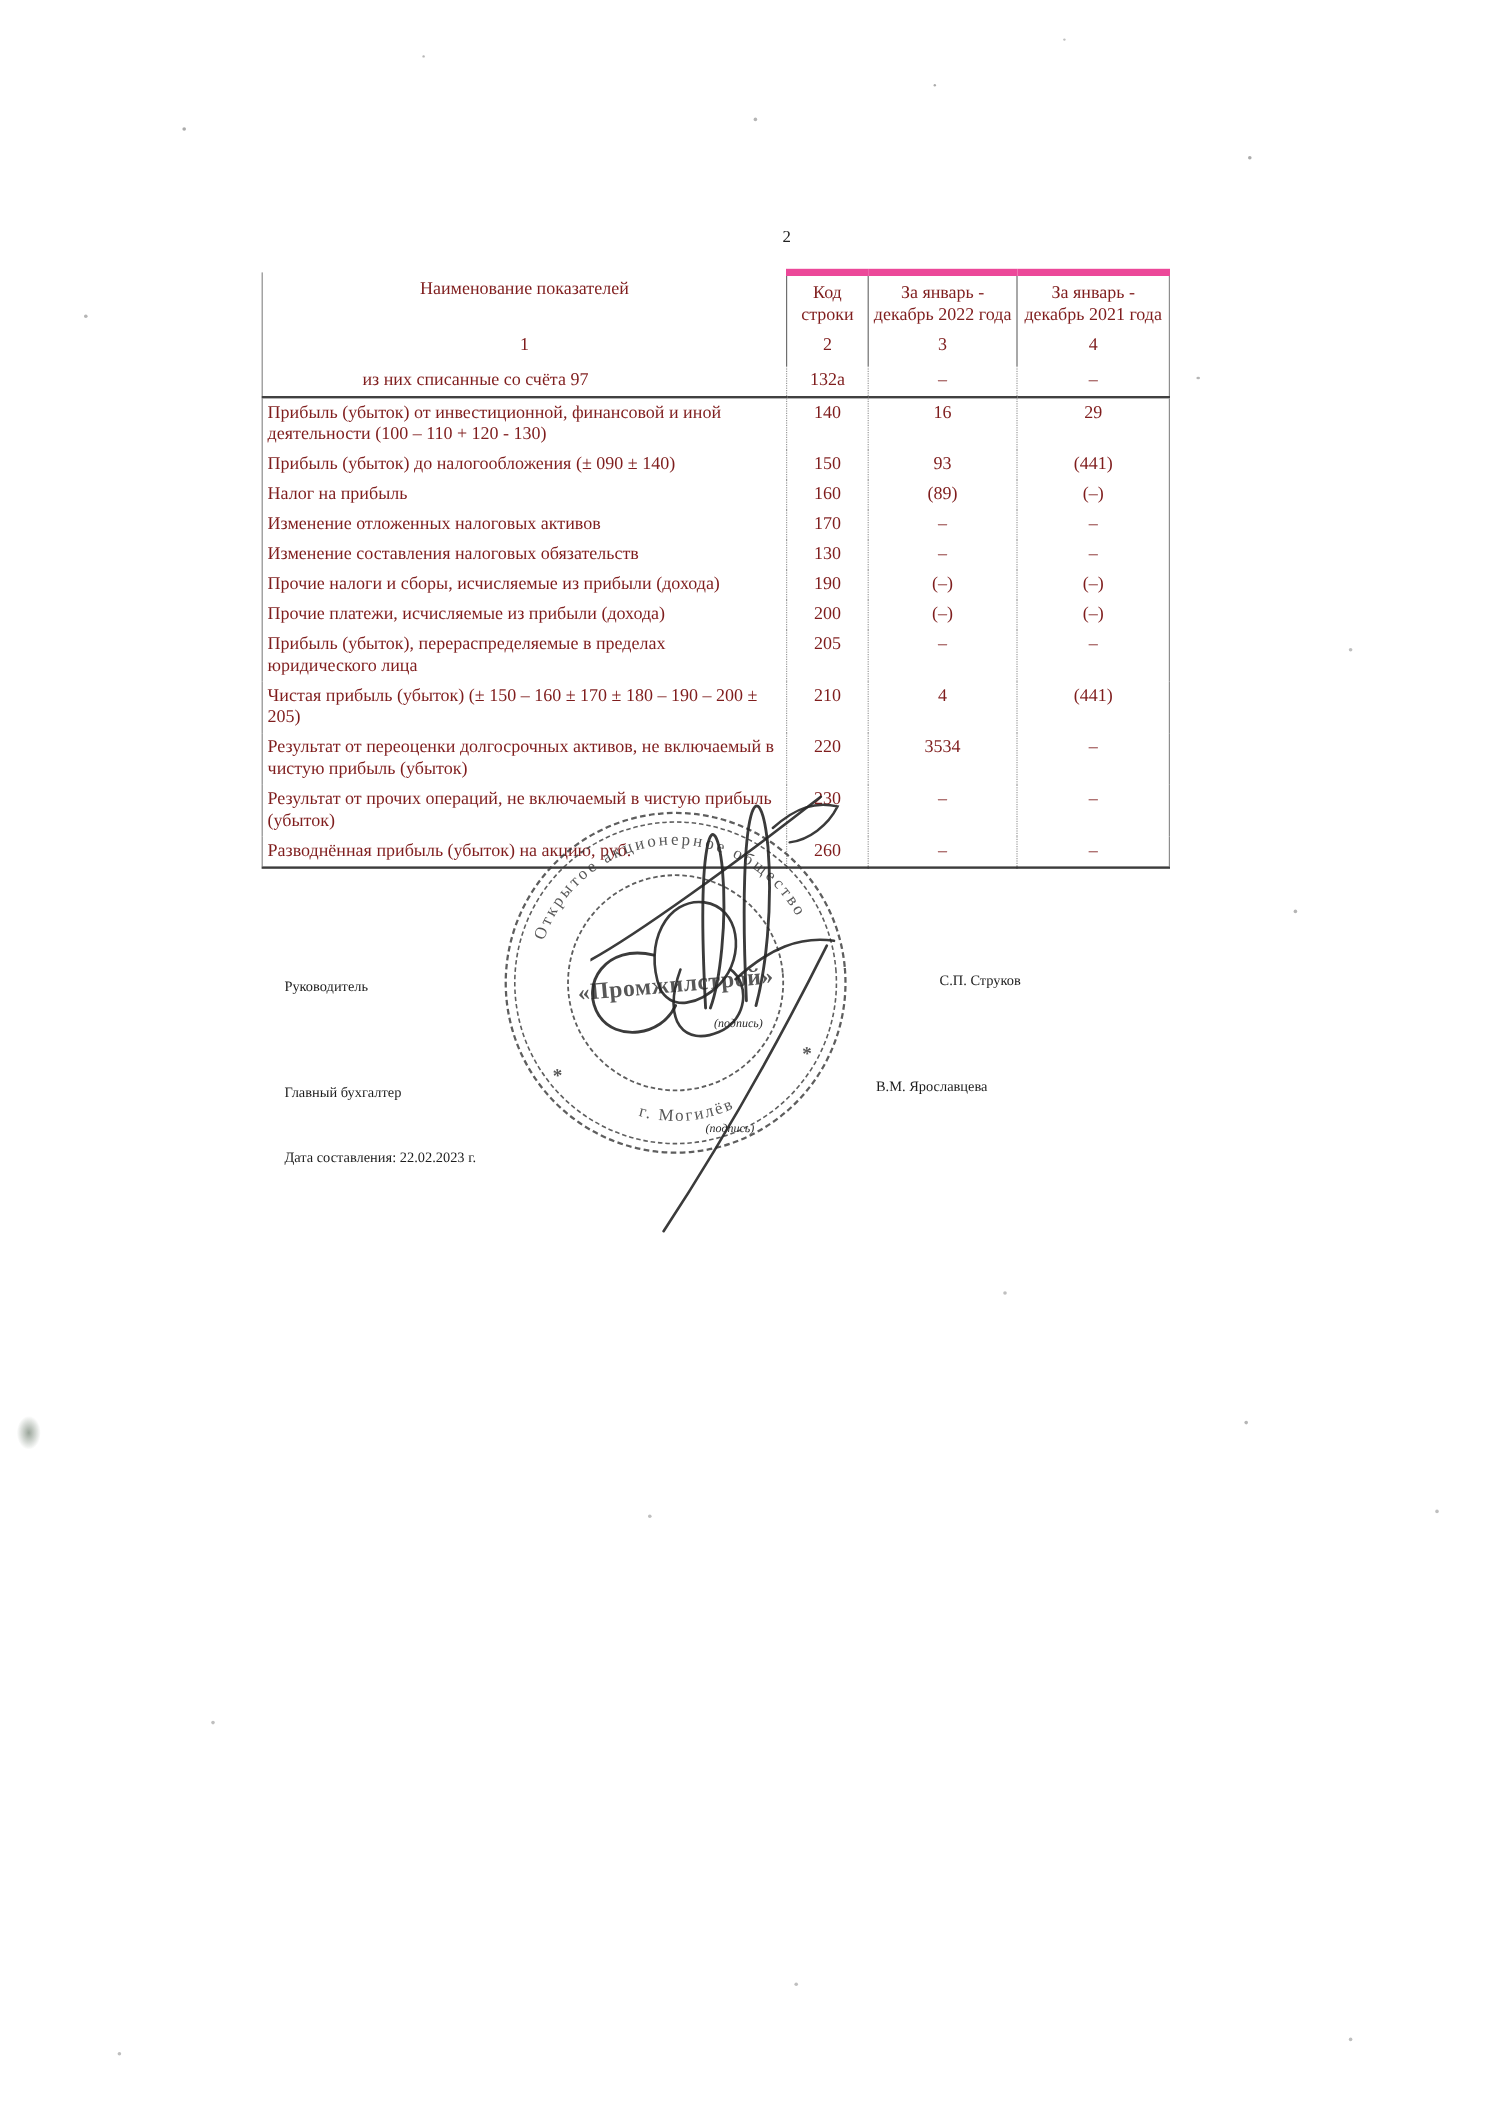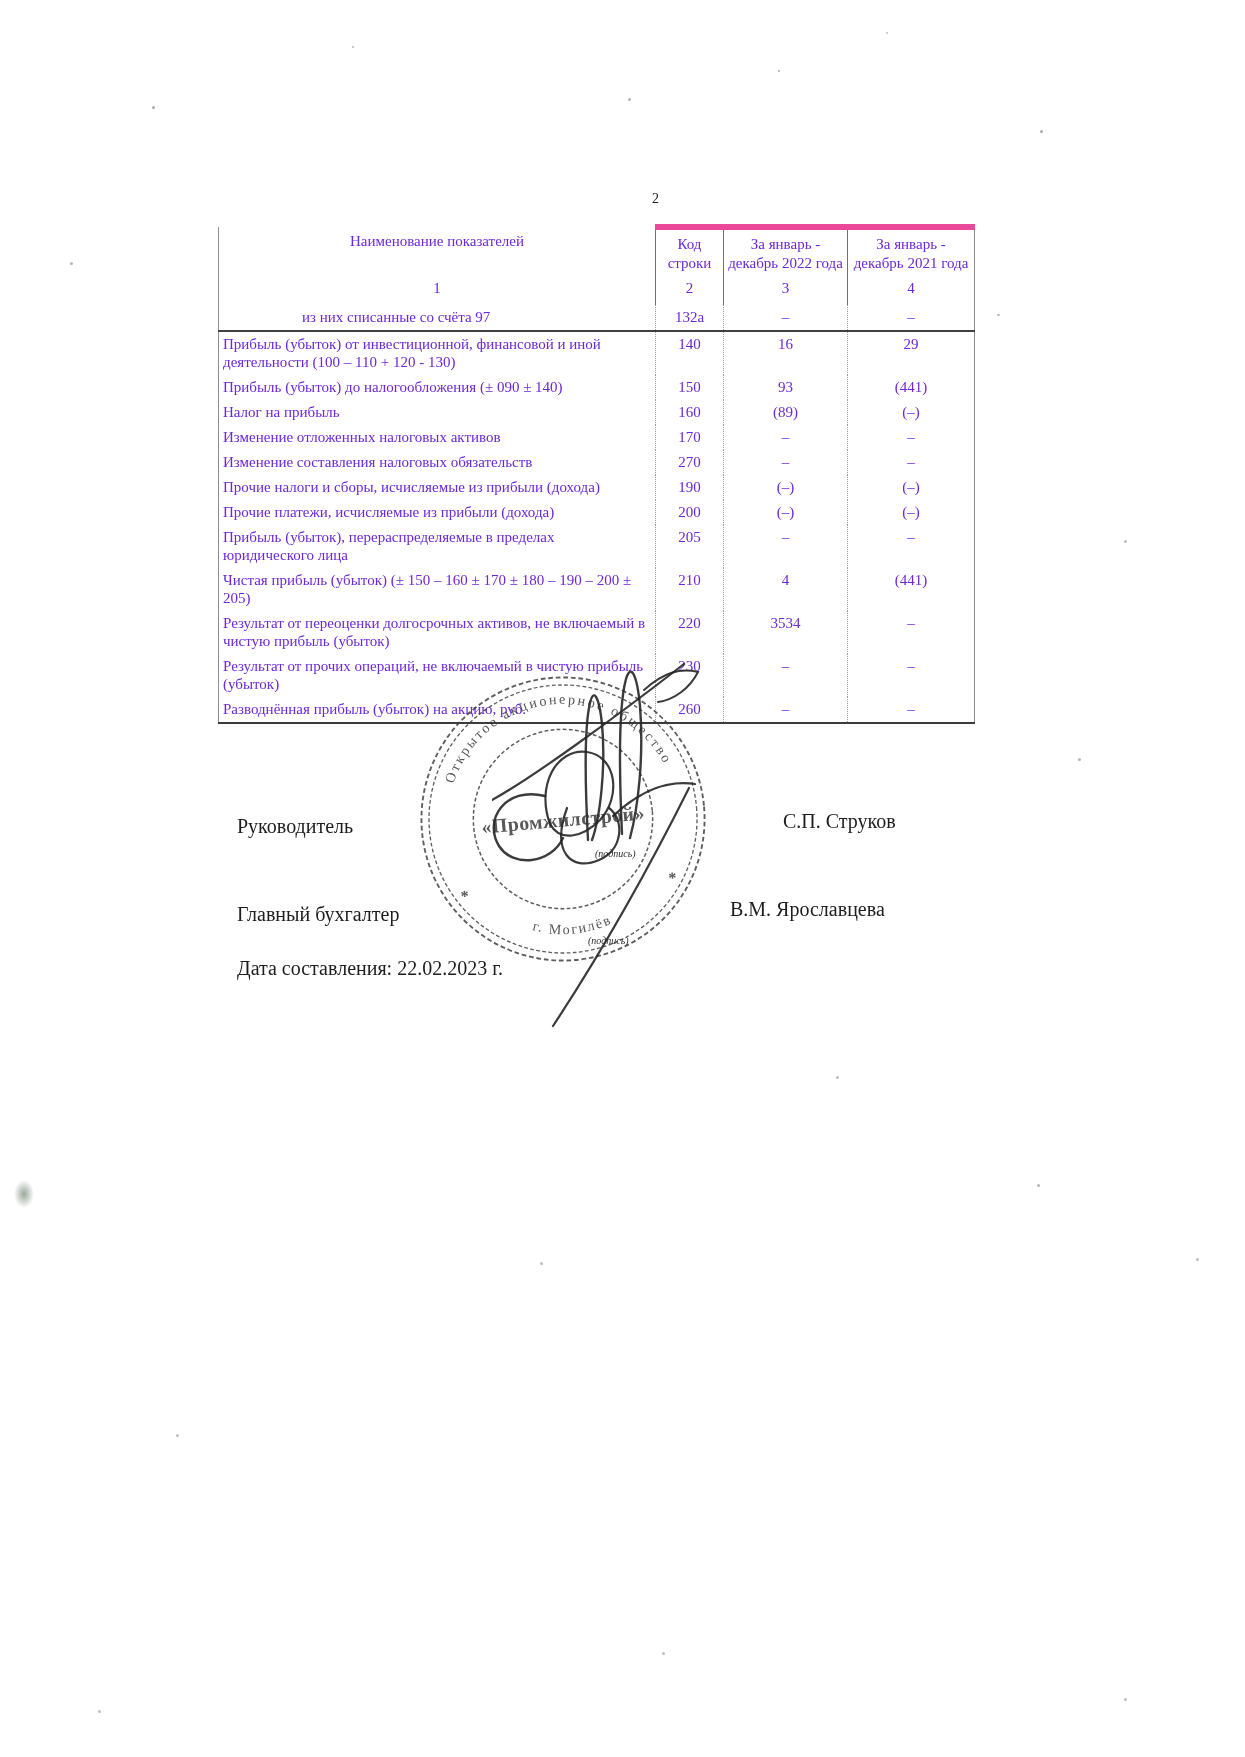--- a/index.html
+++ b/index.html
@@ -7,38 +7,38 @@
     width:1245px;height:1757px;background:#ffffff;position:relative;
     font-family:"Liberation Serif", serif;color:#1e1e1e;overflow:hidden;
   }
   .page{position:absolute;inset:0;}
   .pageno{position:absolute;left:652px;top:191px;font-size:14px;color:#222;}
 
   
   table.fin{
     position:absolute;left:218px;top:224px;width:756px;
     border-collapse:collapse;table-layout:fixed;
-    font-size:15px;line-height:1.2;color:#6d28d9;
+    font-size:15px;line-height:1.2;color:#7f1d1d;
     border-left:1px solid #8d8d8d;border-right:1px solid #8d8d8d;
     border-bottom:2px solid #3c3c3c;
   }
   table.fin td, table.fin th{font-weight:normal;vertical-align:top;}
   th.hd{ text-align:center;padding:5px 4px 2px;line-height:1.25;}
   th.bt{ border-top:6px solid #ec4899;}
   .vln{ border-left:1px solid #6f6f6f;}
   tr.nums td{text-align:center;padding:4px 0 8px;}
   td.c-name{padding:3px 6px 4px 4px;text-align:left;}
   td.in1{padding-left:83px;}
   td.in2{padding-left:32px;}
   td.c-code{text-align:center;padding:3px 2px;border-left:1px dotted #9a9a9a;}
   td.c-val{text-align:center;padding:3px 2px;border-left:1px dotted #9a9a9a;}
   tr.sep td{border-top:2px solid #414141;}
 
   
-  .abs{position:absolute;font-size:20px;color:#1d1d1d;}
+  .abs{position:absolute;font-size:12px;color:#1d1d1d;}
   .cap{position:absolute;font-size:10px;font-style:italic;color:#2c2c2c;}
 
   
   .stamp{position:absolute;left:412px;top:668px;width:302px;height:302px;
          transform:rotate(-5deg);opacity:.82;}
   .stamp circle{fill:none;stroke:#3b3b3b;}
   .stamp text{fill:#333;font-family:"Liberation Serif",serif;}
   .sig{position:absolute;}
   .sig path{fill:none;stroke:#262626;stroke-linecap:round;opacity:.9;}
 
@@ -102,21 +102,21 @@
         <td class="c-val">(–)</td>
       </tr>
       <tr>
         <td class="c-name">Изменение отложенных налоговых активов</td>
         <td class="c-code">170</td>
         <td class="c-val">–</td>
         <td class="c-val">–</td>
       </tr>
       <tr>
         <td class="c-name">Изменение составления налоговых обязательств</td>
-        <td class="c-code">270</td>
+        <td class="c-code">130</td>
         <td class="c-val">–</td>
         <td class="c-val">–</td>
       </tr>
       <tr>
         <td class="c-name">Прочие налоги и сборы, исчисляемые из прибыли (дохода)</td>
         <td class="c-code">190</td>
         <td class="c-val">(–)</td>
         <td class="c-val">(–)</td>
       </tr>
       <tr>

